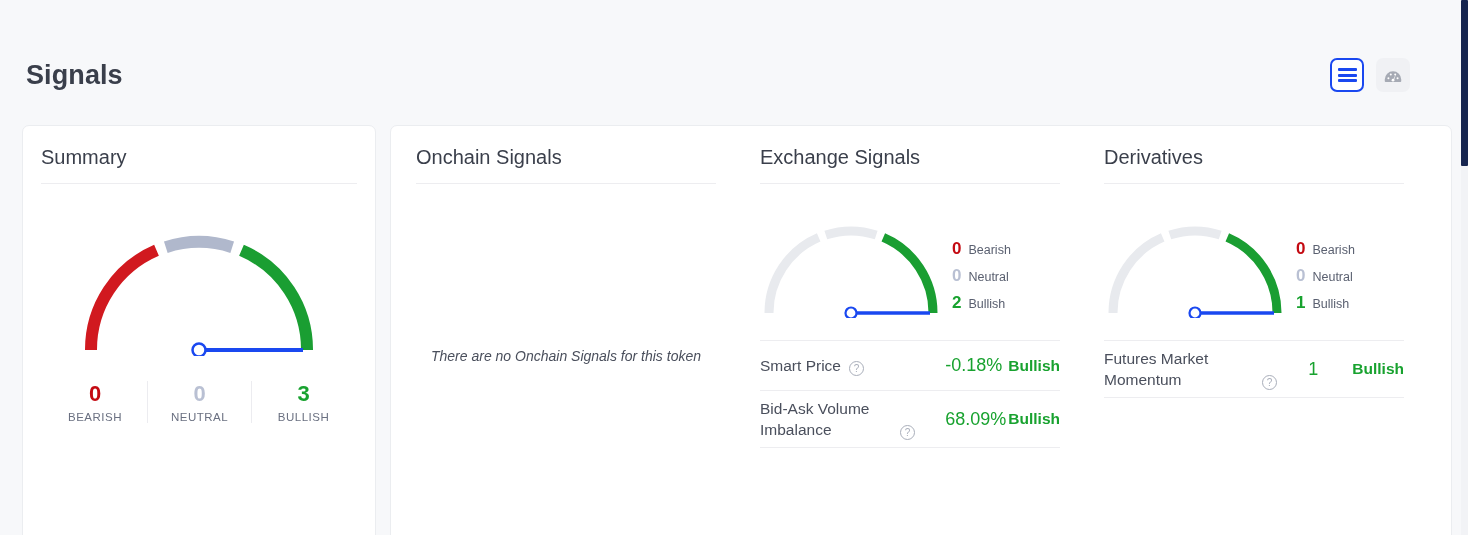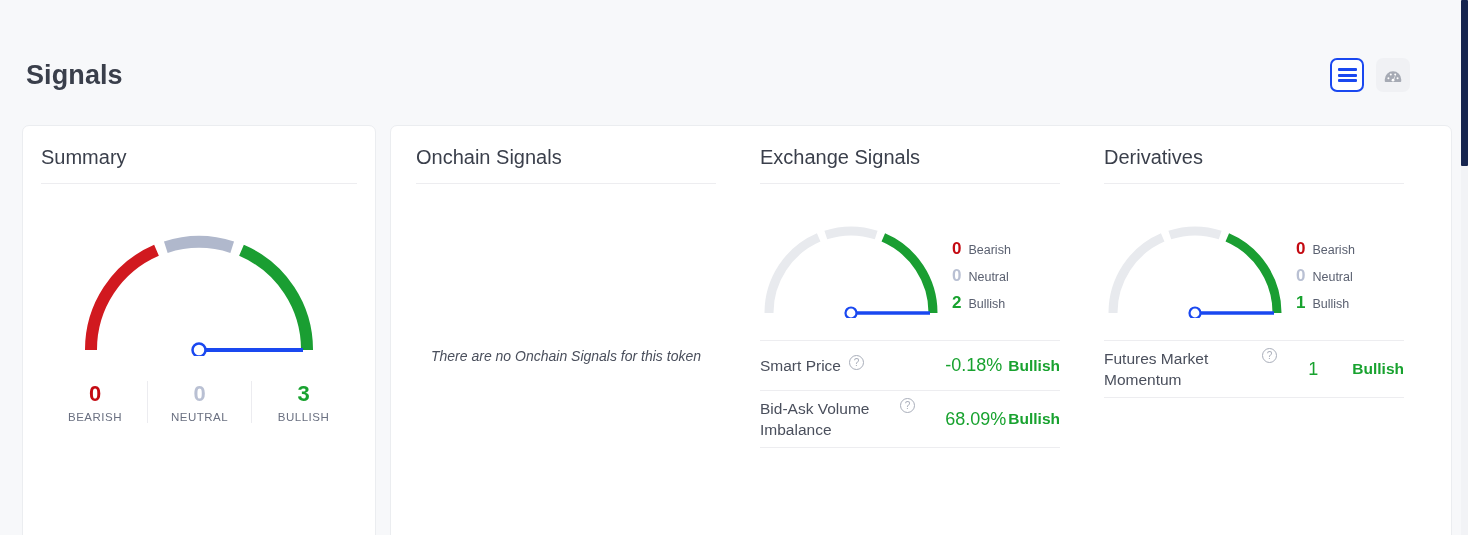--- a/index.html
+++ b/index.html
@@ -243,21 +243,21 @@
   }
   .sig-state {
     font-size: 15.5px;
     font-weight: bold;
     color: #18a22f;
     white-space: nowrap;
     margin-left: 6px;
     flex: none;
   }
 
-  .row-inline-name { display: flex; align-items: flex-start; flex: 1 1 auto; }
+  .row-inline-name { display: flex; align-items: flex-end; flex: 1 1 auto; }
 
   
   .deriv-row .sig-val { min-width: 26px; text-align: center; font-weight: normal; }
   .deriv-row .sig-state { margin-left: 26px; }
 
   
   .scrollbar-track {
     position: absolute;
     top: 0; right: 0;
     width: 7px; height: 535px;

